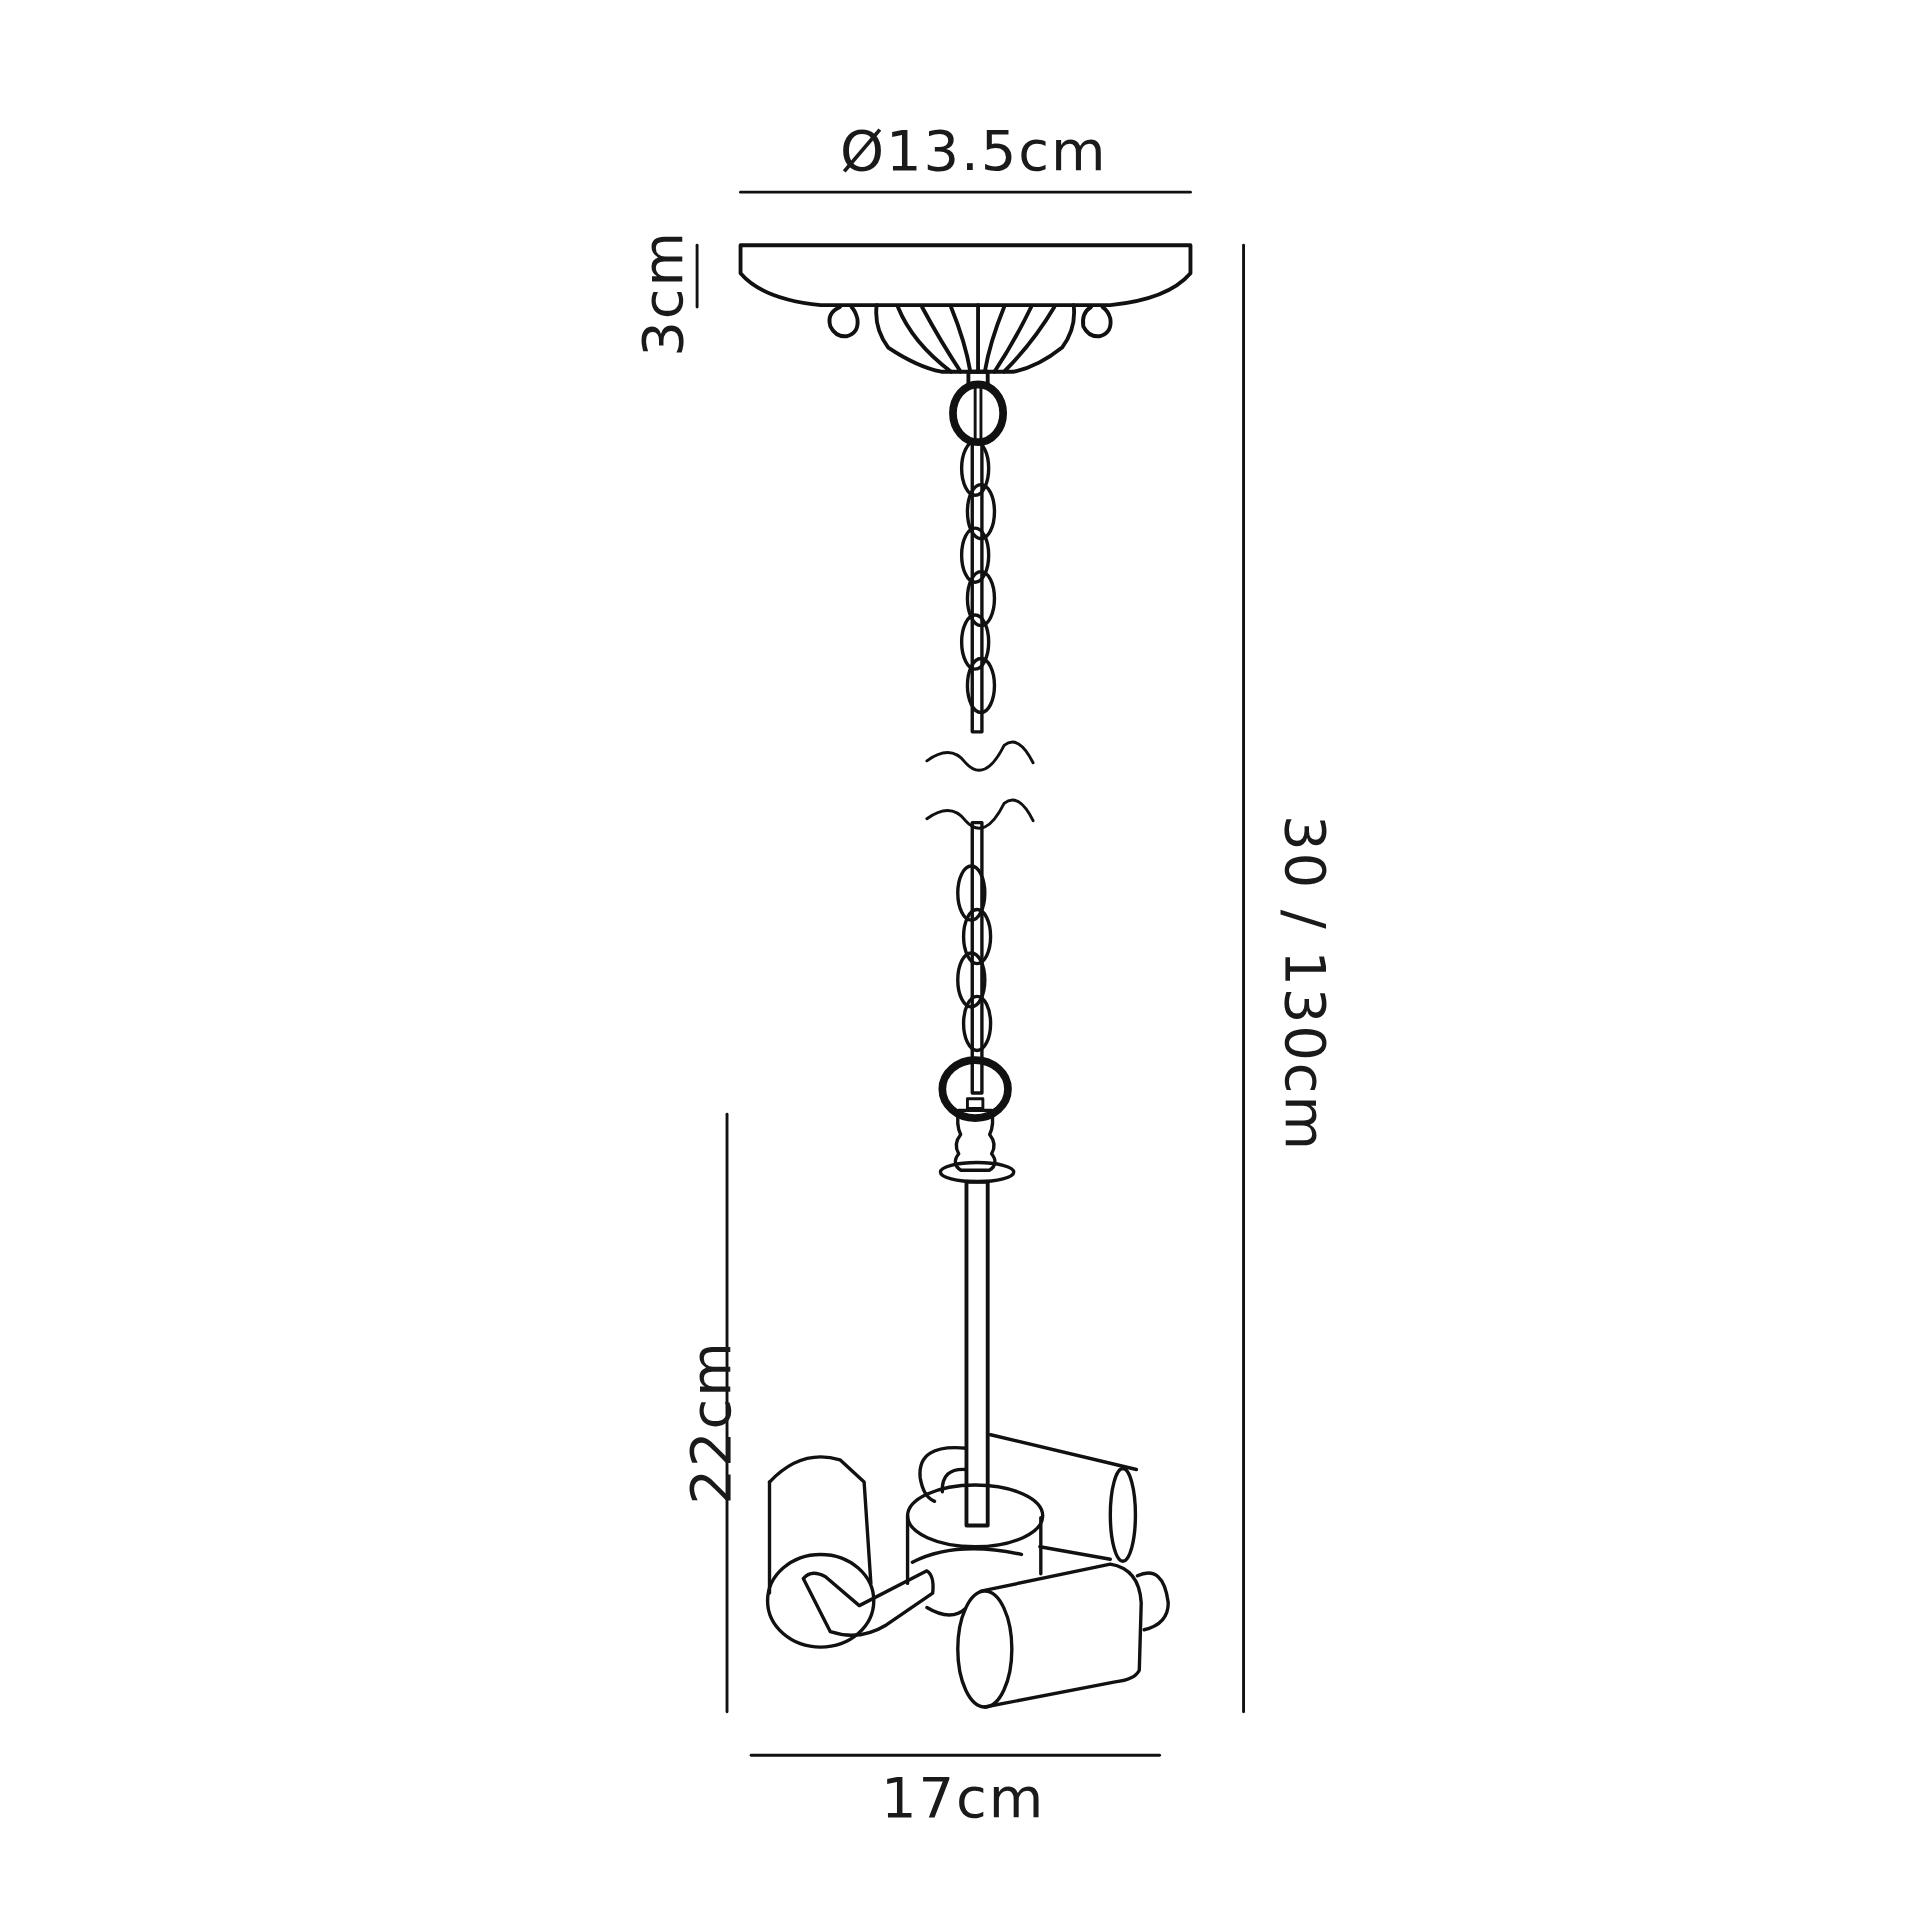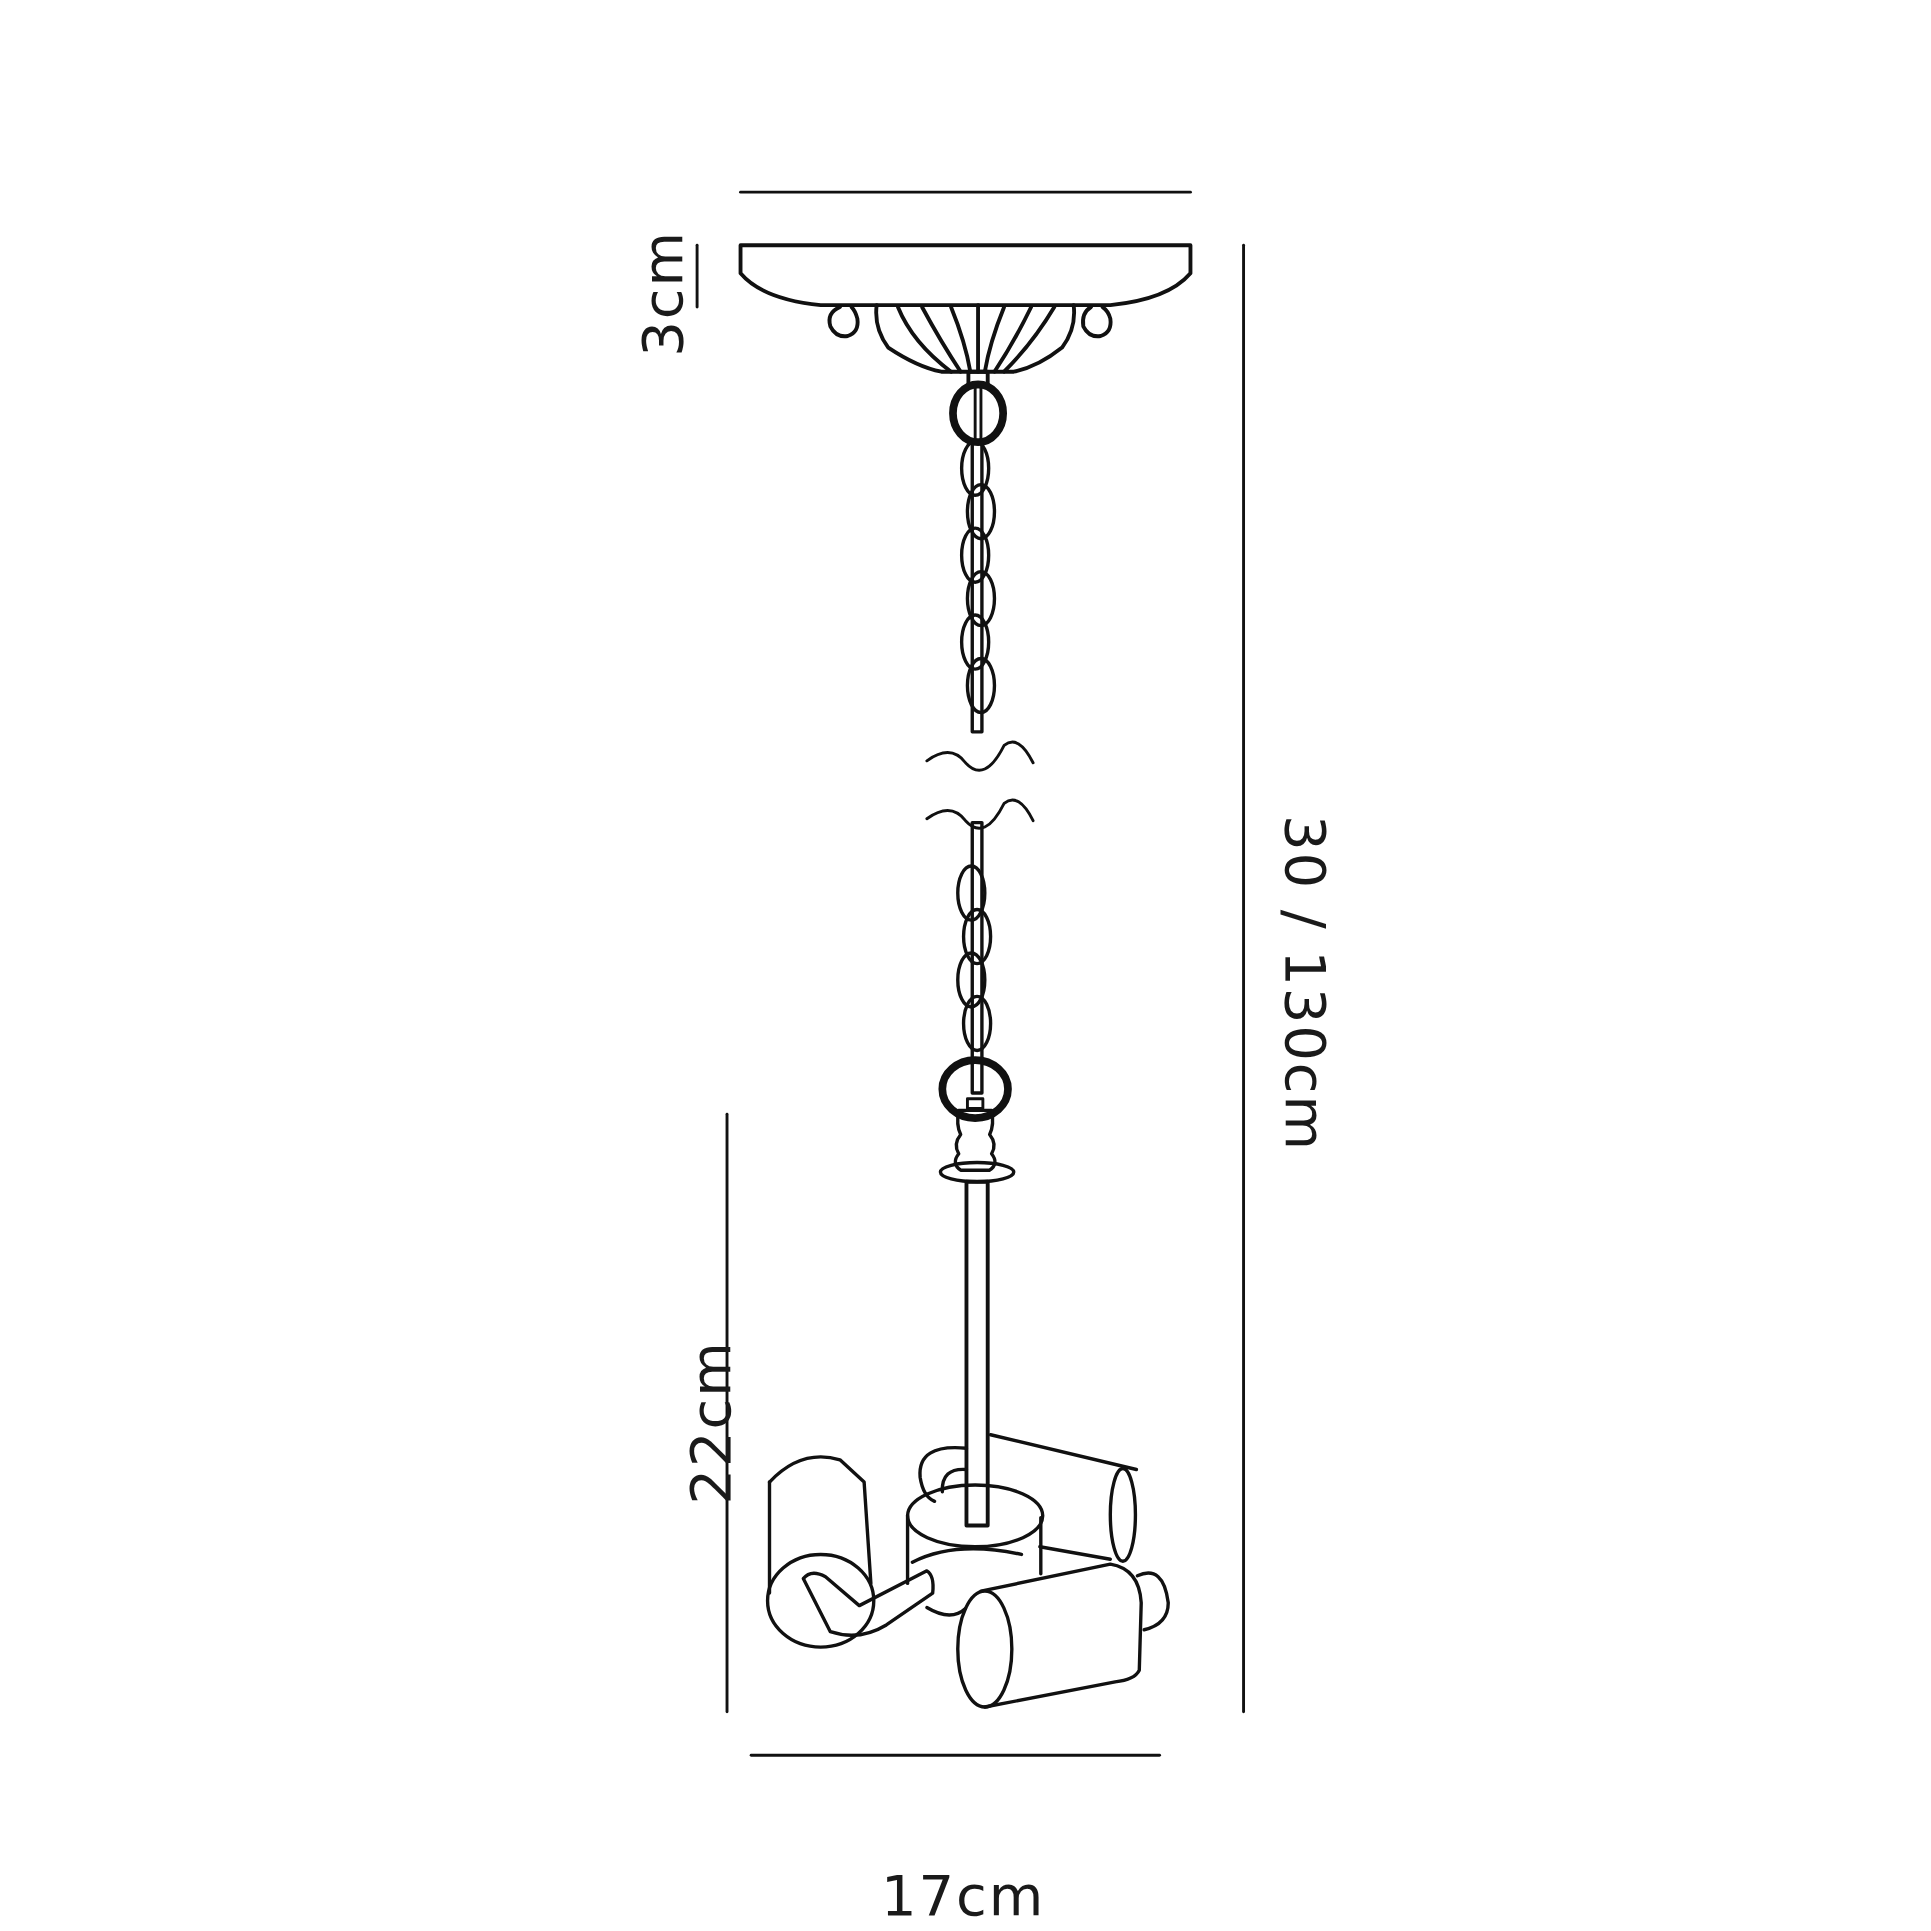--- a/index.html
+++ b/index.html
@@ -94,19 +94,20 @@
     <path d="M797 1535 Q830 1500 870 1512 L895 1535 L902 1640"></path>
     <ellipse cx="850" cy="1658" rx="55" ry="48"></ellipse>
     <path d="M832 1635 Q840 1625 855 1633 L890 1663 L960 1627 Q968 1632 966 1650 L918 1683 Q890 1700 860 1690 Z"></path>
 
     <path d="M1016 1648 L1150 1620 Q1180 1625 1182 1660 L1180 1730 Q1175 1740 1155 1742 L1020 1768"></path>
     <ellipse cx="1020" cy="1708" rx="28" ry="60"></ellipse>
     <path d="M1178 1632 Q1205 1620 1210 1660 Q1210 1682 1185 1688"></path>
   </g>
 </svg>
 
+<div class="lbl" style="left:840px;top:118px;">Ø13.5cm</div>
 <div class="lbl rot" style="left:599px;top:261px;transform:rotate(-90deg);">3cm</div>
 <div class="lbl rot" style="left:1137px;top:951px;transform:rotate(90deg);">30 / 130cm</div>
 <div class="lbl rot" style="left:628px;top:1390px;transform:rotate(-90deg);">22cm</div>
-<div class="lbl" style="left:881px;top:1863px;">17cm</div>
+<div class="lbl" style="left:881px;top:1765px;">17cm</div>
 
 </div>
 
 
 </body></html>

